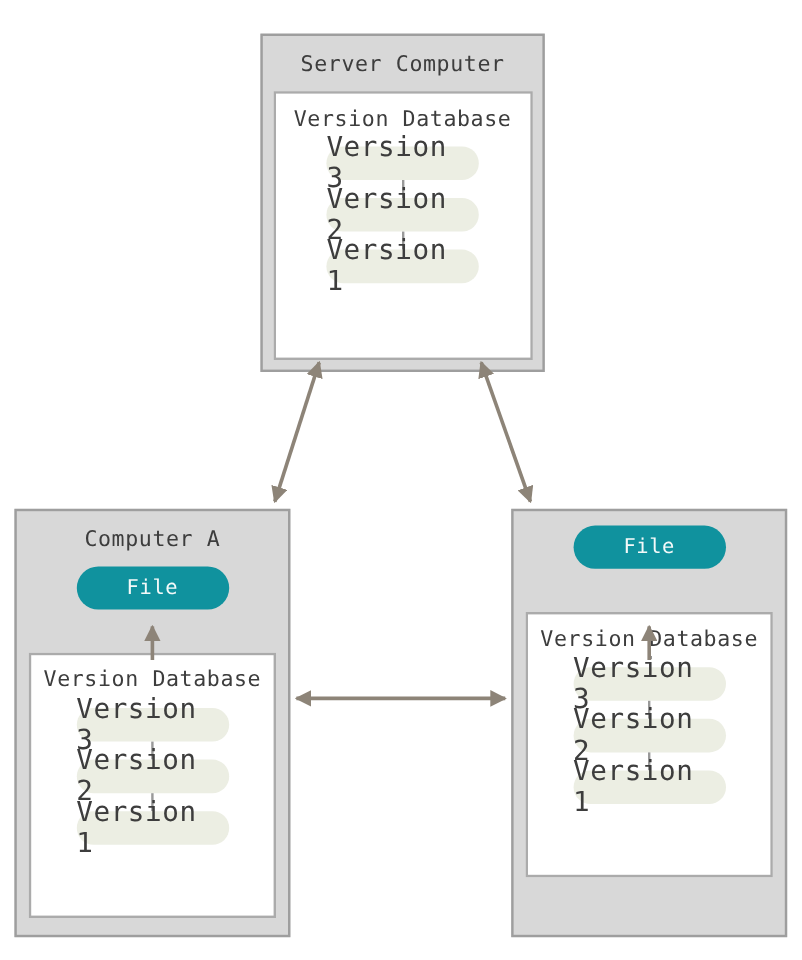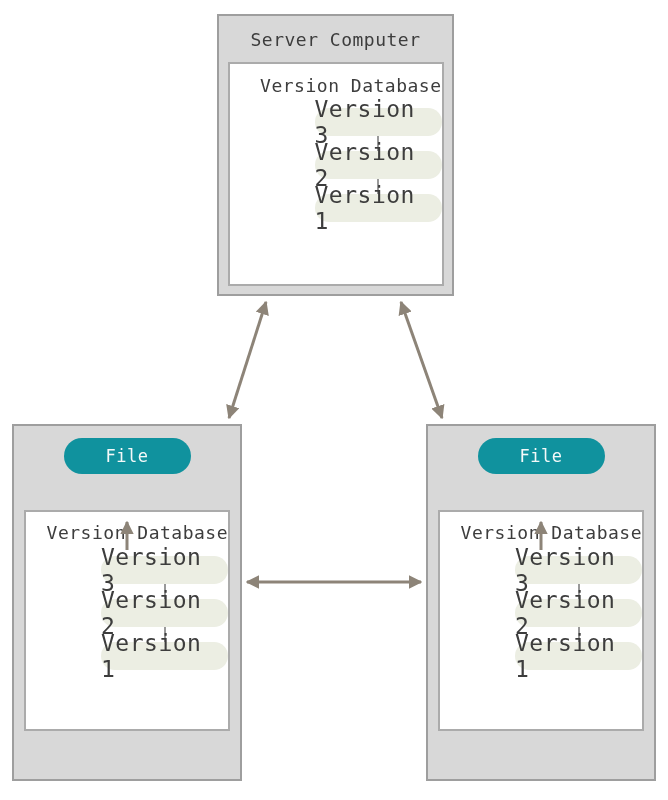--- a/index.html
+++ b/index.html
@@ -13,40 +13,40 @@
   body { font-family:"DejaVu Sans Mono","Liberation Mono",monospace; }
   #canvas {
     position:relative; width:668px; height:800px;
     background:var(--canvas_bg); overflow:hidden;
   }
   .box {
     position:absolute; background:var(--box_fill);
     border:2px solid var(--box_border);
     display:flex; flex-direction:column; align-items:center;
   }
-  .box.server { left:217px; top:14px;  width:237px; height:282px; }
+  .box.server { left:217px; top:28px;  width:237px; height:282px; }
   .box.comp-a { left:12px;  top:424px; width:230px; height:357px; }
   .box.comp-b { left:426px; top:424px; width:230px; height:357px; }
   .box-title {
     margin-top:14px; height:20px; line-height:20px;
     font-size:18px; letter-spacing:0.5px; color:var(--title_text);
     white-space:nowrap;
   }
   .server .box-title { margin-top:14px; }
   .server .panel { margin-top:12px; width:216px; height:224px; }
   .file-pill {
     margin-top:12px; width:127px; height:36px; border-radius:22px;
     background:var(--file_fill); color:var(--file_text);
     display:flex; align-items:center; justify-content:center;
     font-size:17px; letter-spacing:0.5px;
   }
   .comp-a .panel, .comp-b .panel { margin-top:36px; width:206px; height:221px; }
   .panel {
     background:var(--panel_fill); border:2px solid var(--panel_border);
-    display:flex; flex-direction:column; align-items:flex-end;
+    display:flex; flex-direction:column; align-items:center;
   }
   .panel-title {
     margin-top:11px; height:20px; line-height:20px;
     font-size:18px; letter-spacing:0.5px; color:var(--title_text);
     white-space:nowrap;
   }
   .server .panel-title { margin-top:12px; }
   .pill-stack { margin-top:13px; display:flex; flex-direction:column; align-items:center; }
   .server .pill-stack { margin-top:12px; }
   .pill {
@@ -73,20 +73,21 @@
         <div class="pill">Version 3</div>
         <div class="link"></div>
         <div class="pill">Version 2</div>
         <div class="link"></div>
         <div class="pill">Version 1</div>
       </div>
     </div>
   </section>
 
   <section class="box comp-a">
+    <div class="box-title">Computer A</div>
     <div class="file-pill">File</div>
     <div class="panel">
       <div class="panel-title">Version Database</div>
       <div class="pill-stack">
         <div class="pill">Version 3</div>
         <div class="link"></div>
         <div class="pill">Version 2</div>
         <div class="link"></div>
         <div class="pill">Version 1</div>
       </div>

